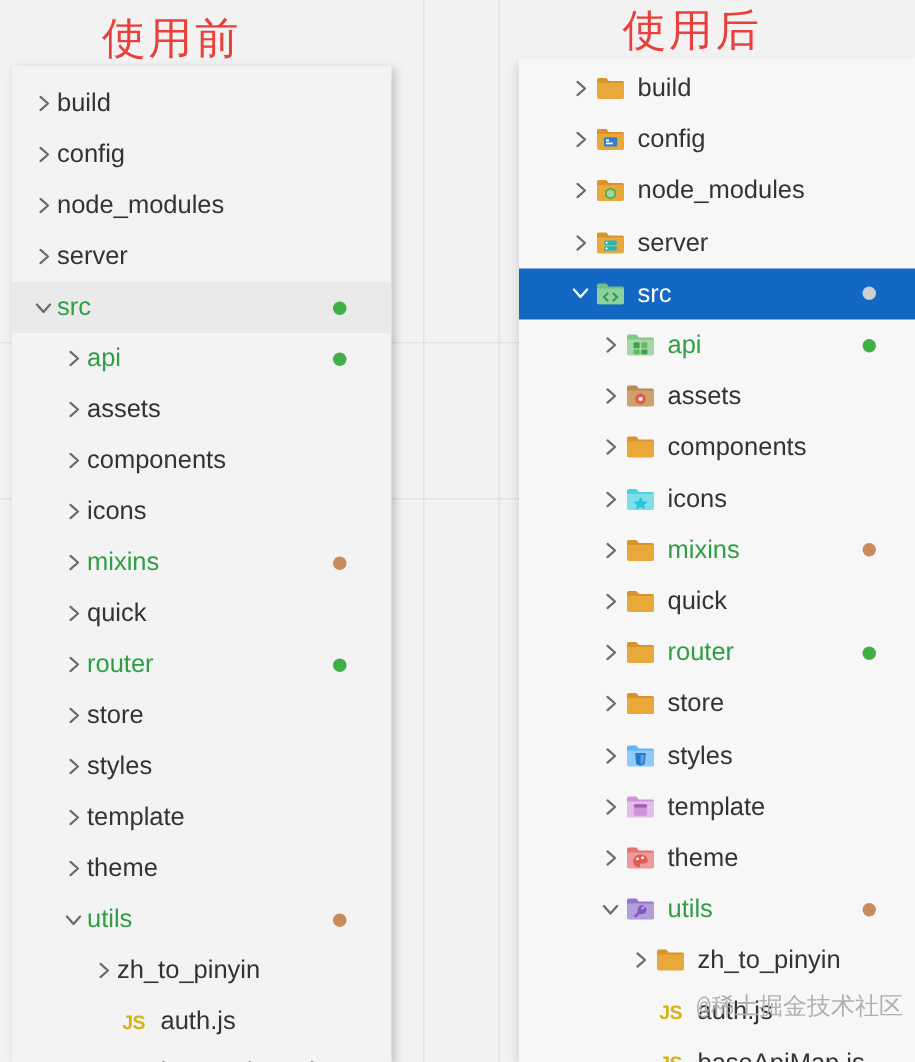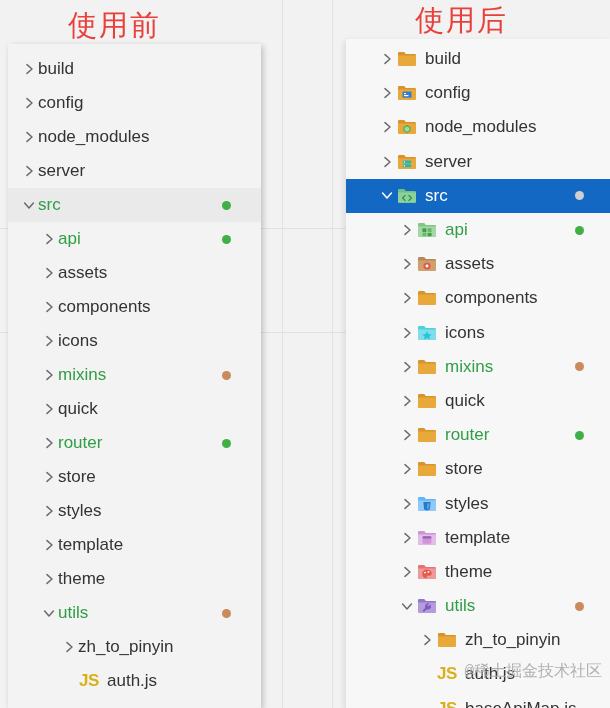--- a/index.html
+++ b/index.html
@@ -79,21 +79,21 @@
     color:#fff;
   }
   .row.selected .arrow{color:#fff;}
   .row.hover{background:#eaeaea;}
 
   .row.g{color:#2f9e44;}
   .row.g .lbl{color:#2f9e44;}
   .row.selected .lbl{color:#fff;}
 
   .js-badge{
-    font-size:17px;
+    font-size:13px;
     font-weight:bold;
     color:#d8b11a;
     letter-spacing:-0.5px;
   }
 
   .watermark{
     position:absolute;
     right:8px;bottom:26px;
     font-size:16px;
     color:#b0b0b0;

